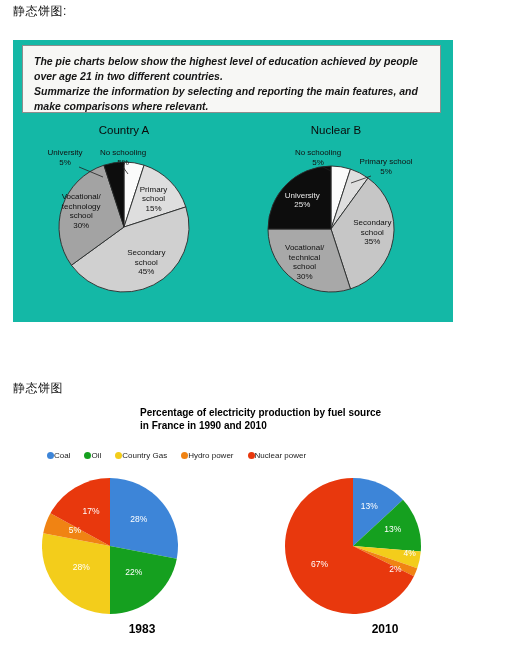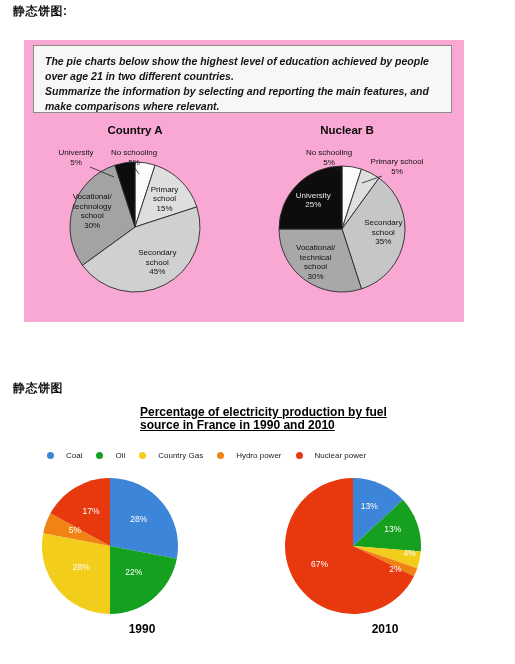--- a/index.html
+++ b/index.html
@@ -14,35 +14,35 @@
     font-family: "Liberation Sans", sans-serif;
     color: #000;
     overflow: hidden;
   }
 
   
   .cn-heading {
     position: absolute;
     left: 13px;
     font-size: 12px;
-    font-weight: bold;
+    font-weight: normal;
     color: #111;
     letter-spacing: 0.5px;
   }
   #heading-static { top: 3px; }
   #heading-dynamic { top: 380px; }
 
   
   #static-figure {
     position: absolute;
-    left: 24px;
+    left: 13px;
     top: 40px;
     width: 440px;
     height: 282px;
-    background: #f9a8d4;
+    background: #14b8a6;
   }
   #prompt-box {
     position: absolute;
     left: 9px;
     top: 5px;
     width: 419px;
     height: 68px;
     border: 1px solid #8d8d8d;
     background: #f7f7f5;
     box-sizing: border-box;
@@ -65,21 +65,21 @@
     height: 196px;
   }
   #static-chart-a { left: 6px; }
   #static-chart-b { left: 218px; }
   .static-title {
     position: absolute;
     top: 0;
     width: 100%;
     text-align: center;
     font-size: 11.5px;
-    font-weight: bold;
+    font-weight: normal;
     color: #0a0a0a;
   }
   .static-svg {
     position: absolute;
     top: 17px;
     left: 0;
   }
   .slice-label {
     font-size: 8px;
     fill: #111;
@@ -94,39 +94,38 @@
     top: 398px;
     width: 515px;
     height: 266px;
     background: #ffffff;
   }
   #dyn-title {
     position: absolute;
     left: 140px;
     top: 8px;
     width: 250px;
-    font-size: 12px;
+    font-size: 10px;
     font-weight: bold;
     line-height: 13px;
     color: #000;
-    text-decoration: underline;
   }
   #dyn-legend {
     position: absolute;
     left: 47px;
     top: 53px;
     width: 300px;
     display: flex;
     align-items: center;
     gap: 14px;
   }
   .legend-entry {
     display: flex;
     align-items: center;
-    gap: 12px;
+    gap: 0;
   }
   .legend-dot {
     width: 7px;
     height: 7px;
     border-radius: 50%;
     display: block;
   }
   .legend-text {
     font-size: 8px;
     color: #222;
@@ -257,21 +256,21 @@
         <path d="M 78 72 L 144.79553304955084 84.74192939182929 A 68 68 0 0 1 78 140 Z" fill="#15a01f" stroke="none" stroke-width="0"></path>
         <path d="M 78 72 L 78 140 A 68 68 0 0 1 11.204466950449174 59.25807060817071 Z" fill="#f3cd1b" stroke="none" stroke-width="0"></path>
         <path d="M 78 72 L 11.204466950449174 59.25807060817071 A 68 68 0 0 1 18.41114575701728 39.240750161083355 Z" fill="#f08313" stroke="none" stroke-width="0"></path>
         <path d="M 78 72 L 18.41114575701728 39.240750161083355 A 68 68 0 0 1 77.99999999999999 4 Z" fill="#e8380d" stroke="none" stroke-width="0"></path>
         <text x="106.81719527981453" y="48.160342783399" text-anchor="middle" class="dyn-label">28%</text>
         <text x="101.839657216601" y="100.81719527981453" text-anchor="middle" class="dyn-label">22%</text>
         <text x="49.18280472018548" y="95.83965721660101" text-anchor="middle" class="dyn-label">28%</text>
         <text x="42.81105924111196" y="59.3312017828261" text-anchor="middle" class="dyn-label">5%</text>
         <text x="58.96185105093612" y="39.808248190052495" text-anchor="middle" class="dyn-label">17%</text>
       </svg>
-    <div class="dyn-year">1990</div>
+    <div class="dyn-year">1983</div>
   </div>
 
   <div class="dyn-chart" id="dyn-chart-2010">
     <svg class="dyn-svg" id="svg-2010" width="160" height="148">
         <path d="M 78 72 L 78 4 A 68 68 0 0 1 127.95223618871228 25.86136001411502 Z" fill="#3d85d8" stroke="none" stroke-width="0"></path>
         <path d="M 78 72 L 127.95223618871228 25.86136001411502 A 68 68 0 0 1 145.78612476473208 77.38899706626164 Z" fill="#15a01f" stroke="none" stroke-width="0"></path>
         <path d="M 78 72 L 145.78612476473208 77.38899706626164 A 68 68 0 0 1 142.26005567259745 94.2406215055847 Z" fill="#f3cd1b" stroke="none" stroke-width="0"></path>
         <path d="M 78 72 L 142.26005567259745 94.2406215055847 A 68 68 0 0 1 138.92757665181085 102.19652965719266 Z" fill="#f08313" stroke="none" stroke-width="0"></path>
         <path d="M 78 72 L 138.92757665181085 102.19652965719266 A 68 68 0 1 1 77.99999999999999 4 Z" fill="#e8380d" stroke="none" stroke-width="0"></path>
         <text x="94.35796584458984" y="34.62277493677156" text-anchor="middle" class="dyn-label">13%</text>

